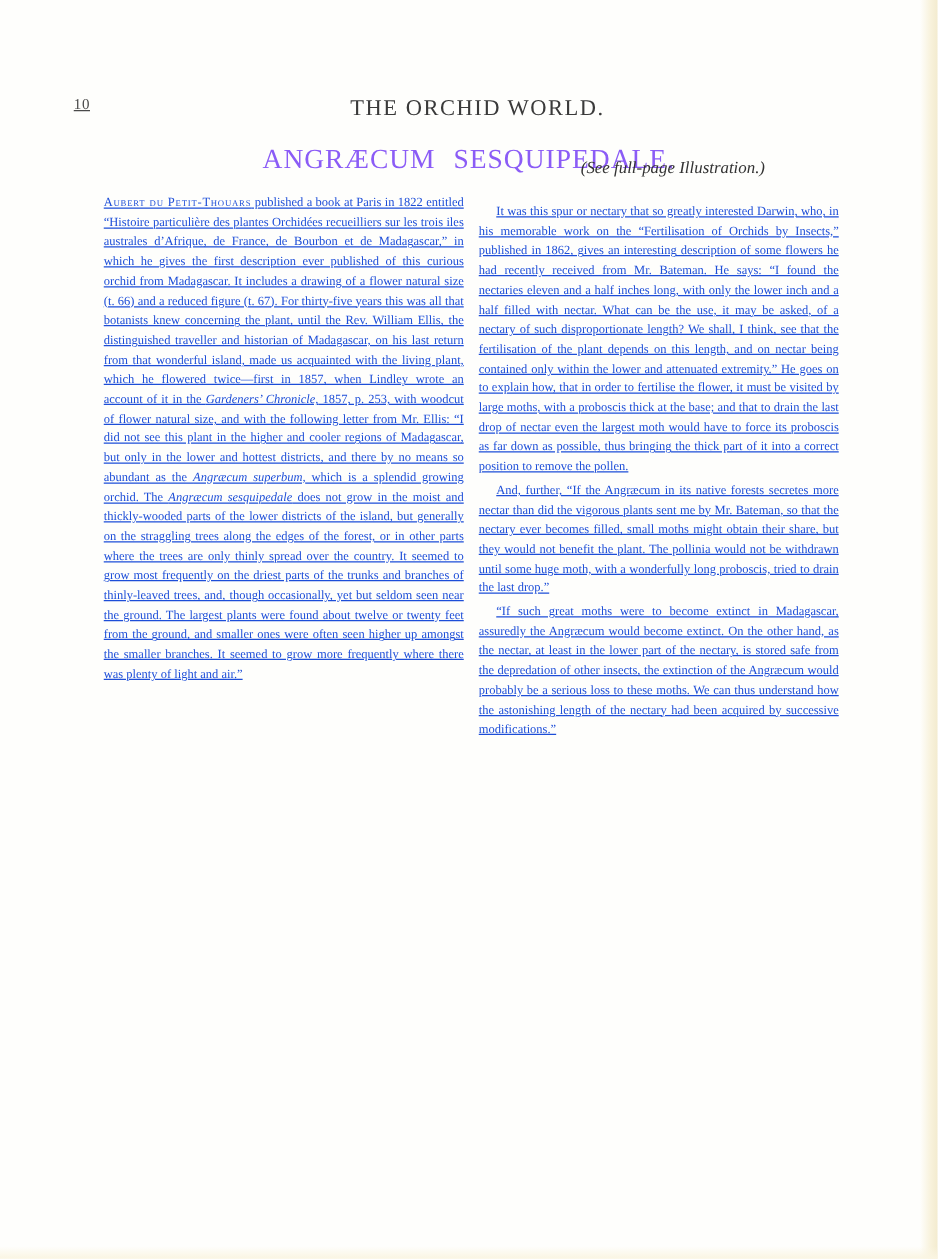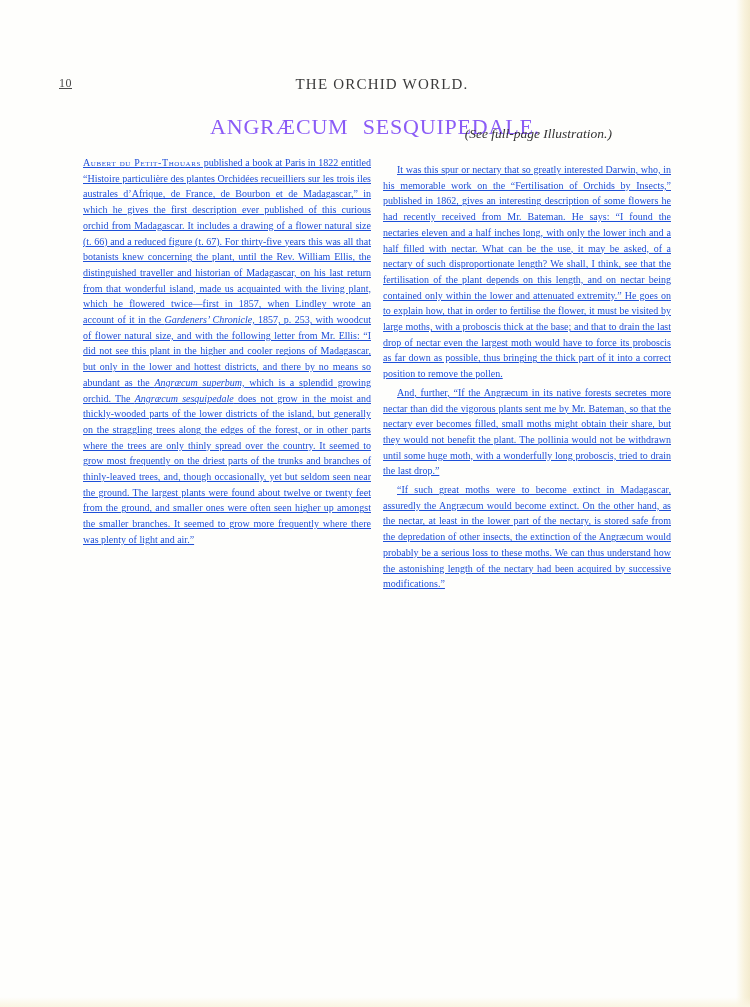--- a/index.html
+++ b/index.html
@@ -46,21 +46,21 @@
       color: #4a4a4a;
       letter-spacing: 0.5px;
       text-decoration: underline;
     }
     .journal-title {
       position: absolute;
       left: 16px;
       right: 0;
       top: 0;
       text-align: center;
-      font-size: 15px;
+      font-size: 18px;
       letter-spacing: 1.2px;
       color: #3a3a3a;
     }
     .article-title {
       position: absolute;
       top: 114px;
       left: 0;
       width: 750px;
       text-align: center;
       font-size: 22px;

